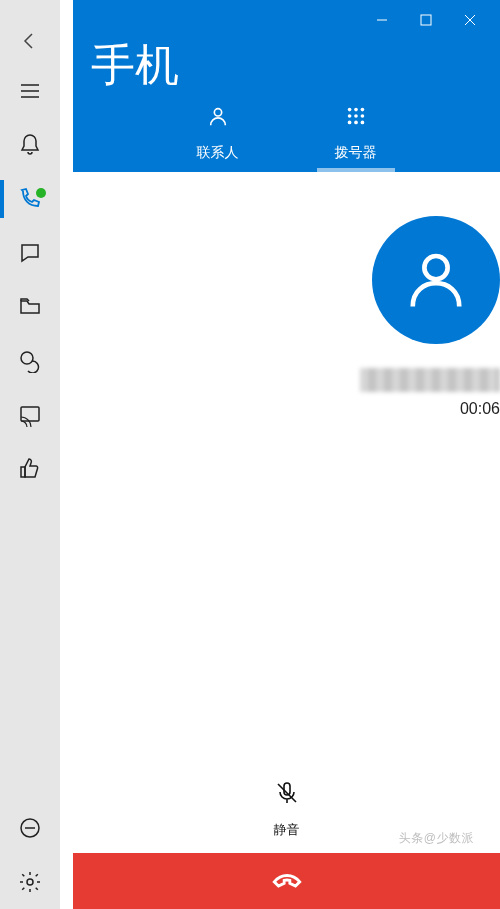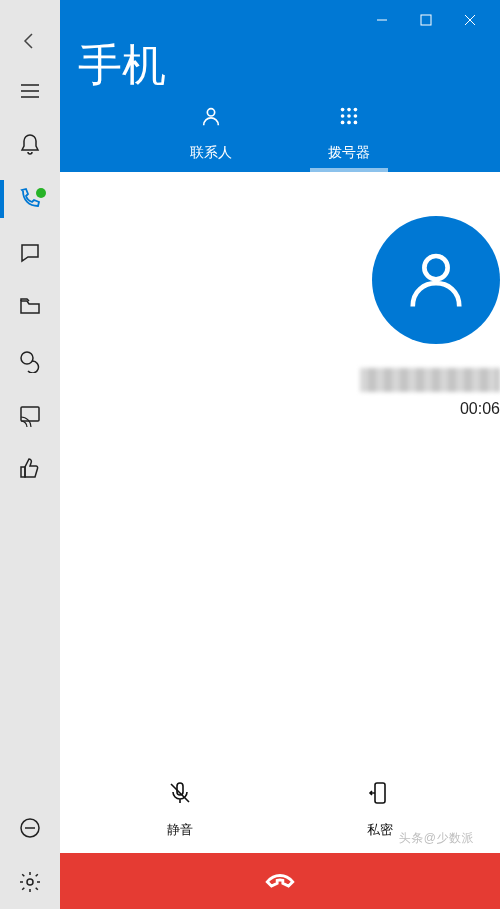--- a/index.html
+++ b/index.html
@@ -39,20 +39,21 @@
     background: #27b327;
     border-radius: 50%;
     top: 16px; right: 14px;
   }
 
   .main {
     flex: 1;
     display: flex;
     flex-direction: column;
     background: #fff;
+    margin-left: 13px;
   }
 
   .header {
     background: #0078d4;
     color: #fff;
     padding-top: 6px;
   }
   .winctrl {
     display: flex;
     justify-content: flex-end;
@@ -291,29 +292,20 @@
   <div class="action-row">
     <div class="action">
       <span>
         <svg viewBox="0 0 24 24" fill="none" stroke="#111" stroke-width="1.6">
             <rect x="9" y="2" width="6" height="12" rx="3"></rect>
             <path d="M5 11a7 7 0 0 0 14 0M12 18v4M3 3l18 18"></path>
           </svg>
       </span>
       <span class="action-label">静音</span>
     </div>
-    <div class="action">
-      <span>
-        <svg viewBox="0 0 24 24" fill="none" stroke="#111" stroke-width="1.6">
-            <rect x="7" y="2" width="10" height="20" rx="2"></rect>
-            <path d="M2 12h5M4 10l-2 2 2 2"></path>
-          </svg>
-      </span>
-      <span class="action-label">私密</span>
-    </div>
   </div>
 
   <div class="hangup">
     <span>
       <svg viewBox="0 0 24 24" fill="none" stroke="#fff" stroke-width="2">
           <path d="M3 14c5-6 13-6 18 0l-3 3-4-2v-2c-1.3-.4-2.7-.4-4 0v2l-4 2-3-3z"></path>
         </svg>
     </span>
   </div>
 

